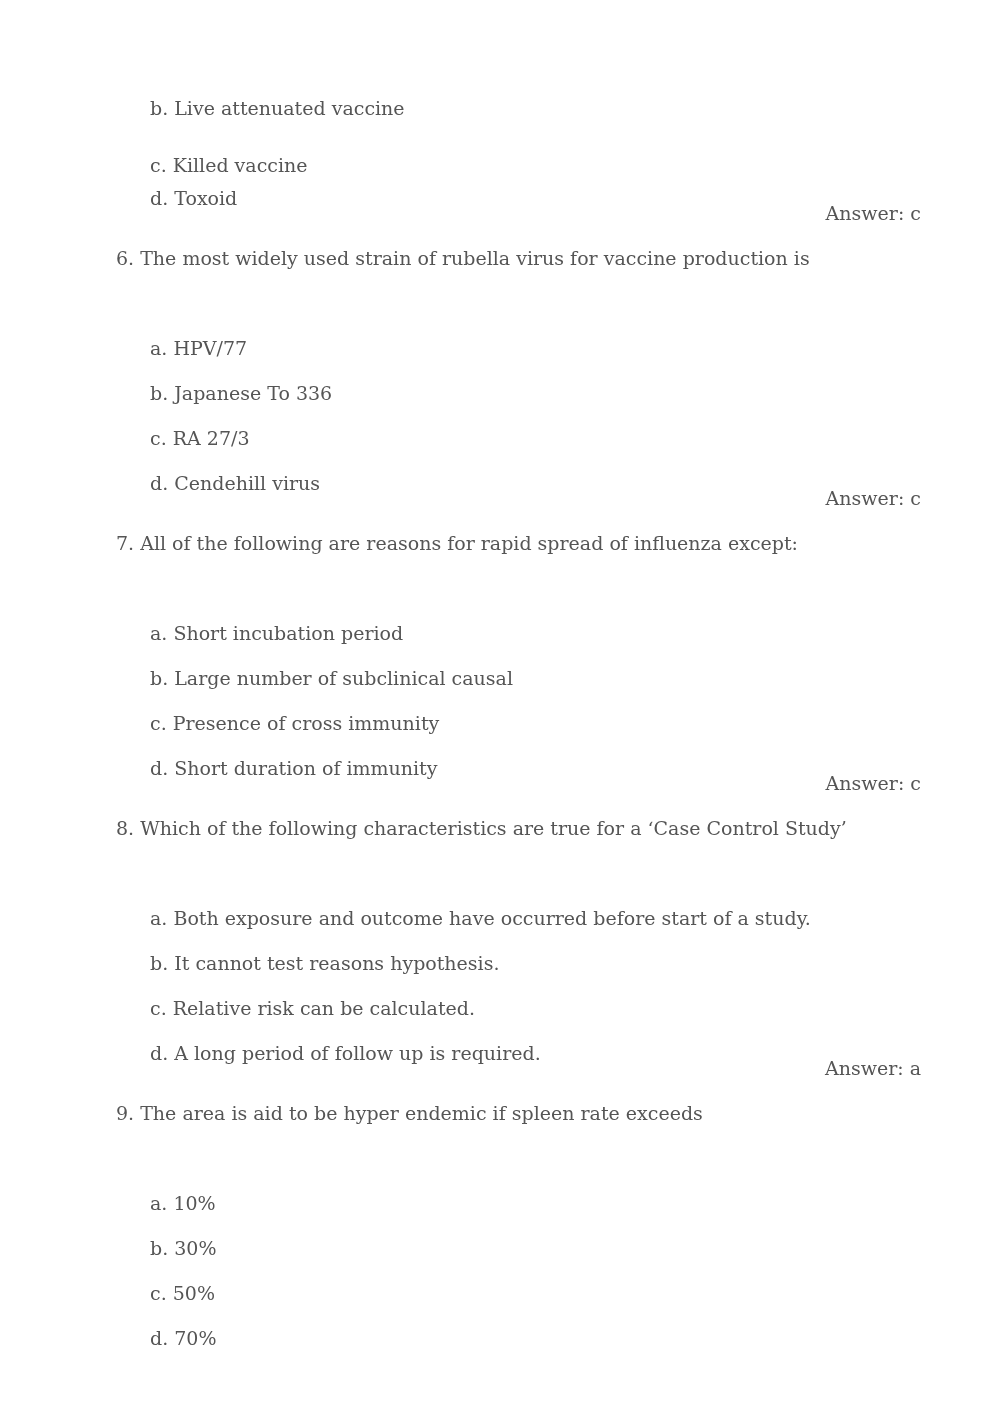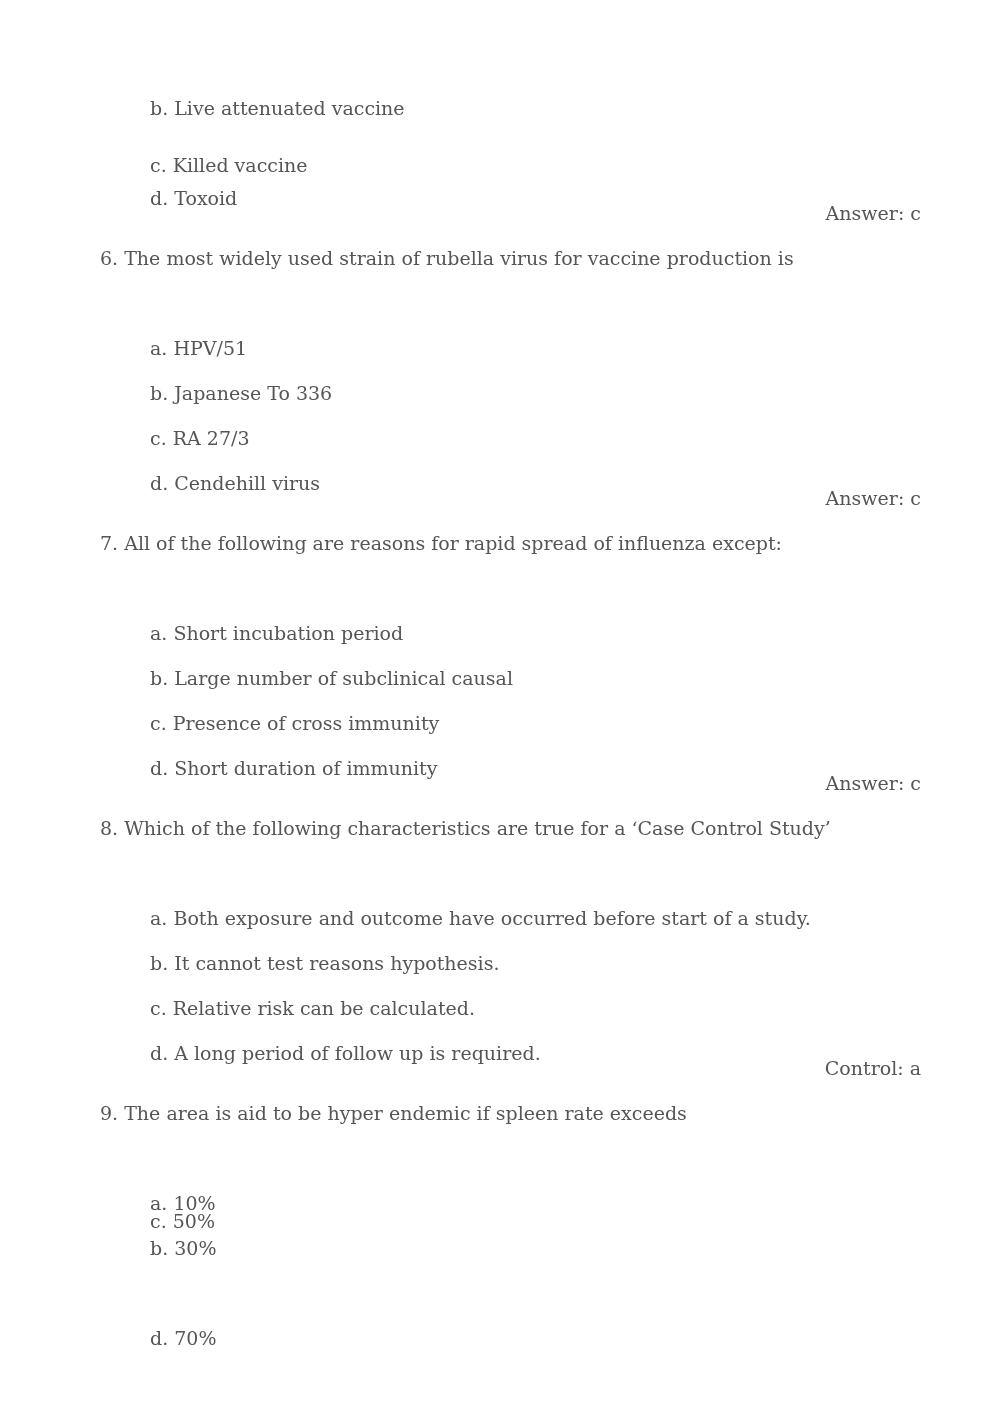--- a/index.html
+++ b/index.html
@@ -3,50 +3,50 @@
   <meta charset="utf-8">
   <style>
     html, body { margin: 0; padding: 0; background: #ffffff; }
     body {
       width: 992px; height: 1403px; position: relative; overflow: hidden;
       font-family: "DejaVu Serif", "Liberation Serif", serif;
       color: #555555;
       font-size: 19px;
     }
     .line { position: absolute; white-space: nowrap; line-height: 24px; }
-    .q { left: 100px; text-align: right; }
+    .q { left: 116px; text-align: right; }
     .opt { left: 150px; margin-top: 45px; }
     .ans { right: 71px; text-align: left; }
   </style>
 </head>
 <body>
 
 <div class="line opt" style="top:51px"><span>b.</span> <span>Live attenuated vaccine</span></div>
 <div class="line opt" style="top:108px"><span>c.</span> <span>Killed vaccine</span></div>
 <div class="line opt" style="top:141px"><span>d.</span> <span>Toxoid</span></div>
 <div class="line ans" style="top:201px">Answer: c</div>
 
 <div class="line q" style="top:246px"><span>6.</span> <span>The most widely used strain of rubella virus for vaccine production is</span></div>
-<div class="line opt" style="top:291px"><span>a.</span> <span>HPV/51</span></div>
+<div class="line opt" style="top:291px"><span>a.</span> <span>HPV/77</span></div>
 <div class="line opt" style="top:336px"><span>b.</span> <span>Japanese To 336</span></div>
 <div class="line opt" style="top:381px"><span>c.</span> <span>RA 27/3</span></div>
 <div class="line opt" style="top:426px"><span>d.</span> <span>Cendehill virus</span></div>
 <div class="line ans" style="top:486px">Answer: c</div>
 
 <div class="line q" style="top:531px"><span>7.</span> <span>All of the following are reasons for rapid spread of influenza except:</span></div>
 <div class="line opt" style="top:576px"><span>a.</span> <span>Short incubation period</span></div>
 <div class="line opt" style="top:621px"><span>b.</span> <span>Large number of subclinical causal</span></div>
 <div class="line opt" style="top:666px"><span>c.</span> <span>Presence of cross immunity</span></div>
 <div class="line opt" style="top:711px"><span>d.</span> <span>Short duration of immunity</span></div>
 <div class="line ans" style="top:771px">Answer: c</div>
 
 <div class="line q" style="top:816px"><span>8.</span> <span>Which of the following characteristics are true for a ‘Case Control Study’</span></div>
 <div class="line opt" style="top:861px"><span>a.</span> <span>Both exposure and outcome have occurred before start of a study.</span></div>
 <div class="line opt" style="top:906px"><span>b.</span> <span>It cannot test reasons hypothesis.</span></div>
 <div class="line opt" style="top:951px"><span>c.</span> <span>Relative risk can be calculated.</span></div>
 <div class="line opt" style="top:996px"><span>d.</span> <span>A long period of follow up is required.</span></div>
-<div class="line ans" style="top:1056px">Control: a</div>
+<div class="line ans" style="top:1056px">Answer: a</div>
 
 <div class="line q" style="top:1101px"><span>9.</span> <span>The area is aid to be hyper endemic if spleen rate exceeds</span></div>
 <div class="line opt" style="top:1146px"><span>a.</span> <span>10%</span></div>
 <div class="line opt" style="top:1191px"><span>b.</span> <span>30%</span></div>
-<div class="line opt" style="top:1164px"><span>c.</span> <span>50%</span></div>
+<div class="line opt" style="top:1236px"><span>c.</span> <span>50%</span></div>
 <div class="line opt" style="top:1281px"><span>d.</span> <span>70%</span></div>
 
 </body></html>

